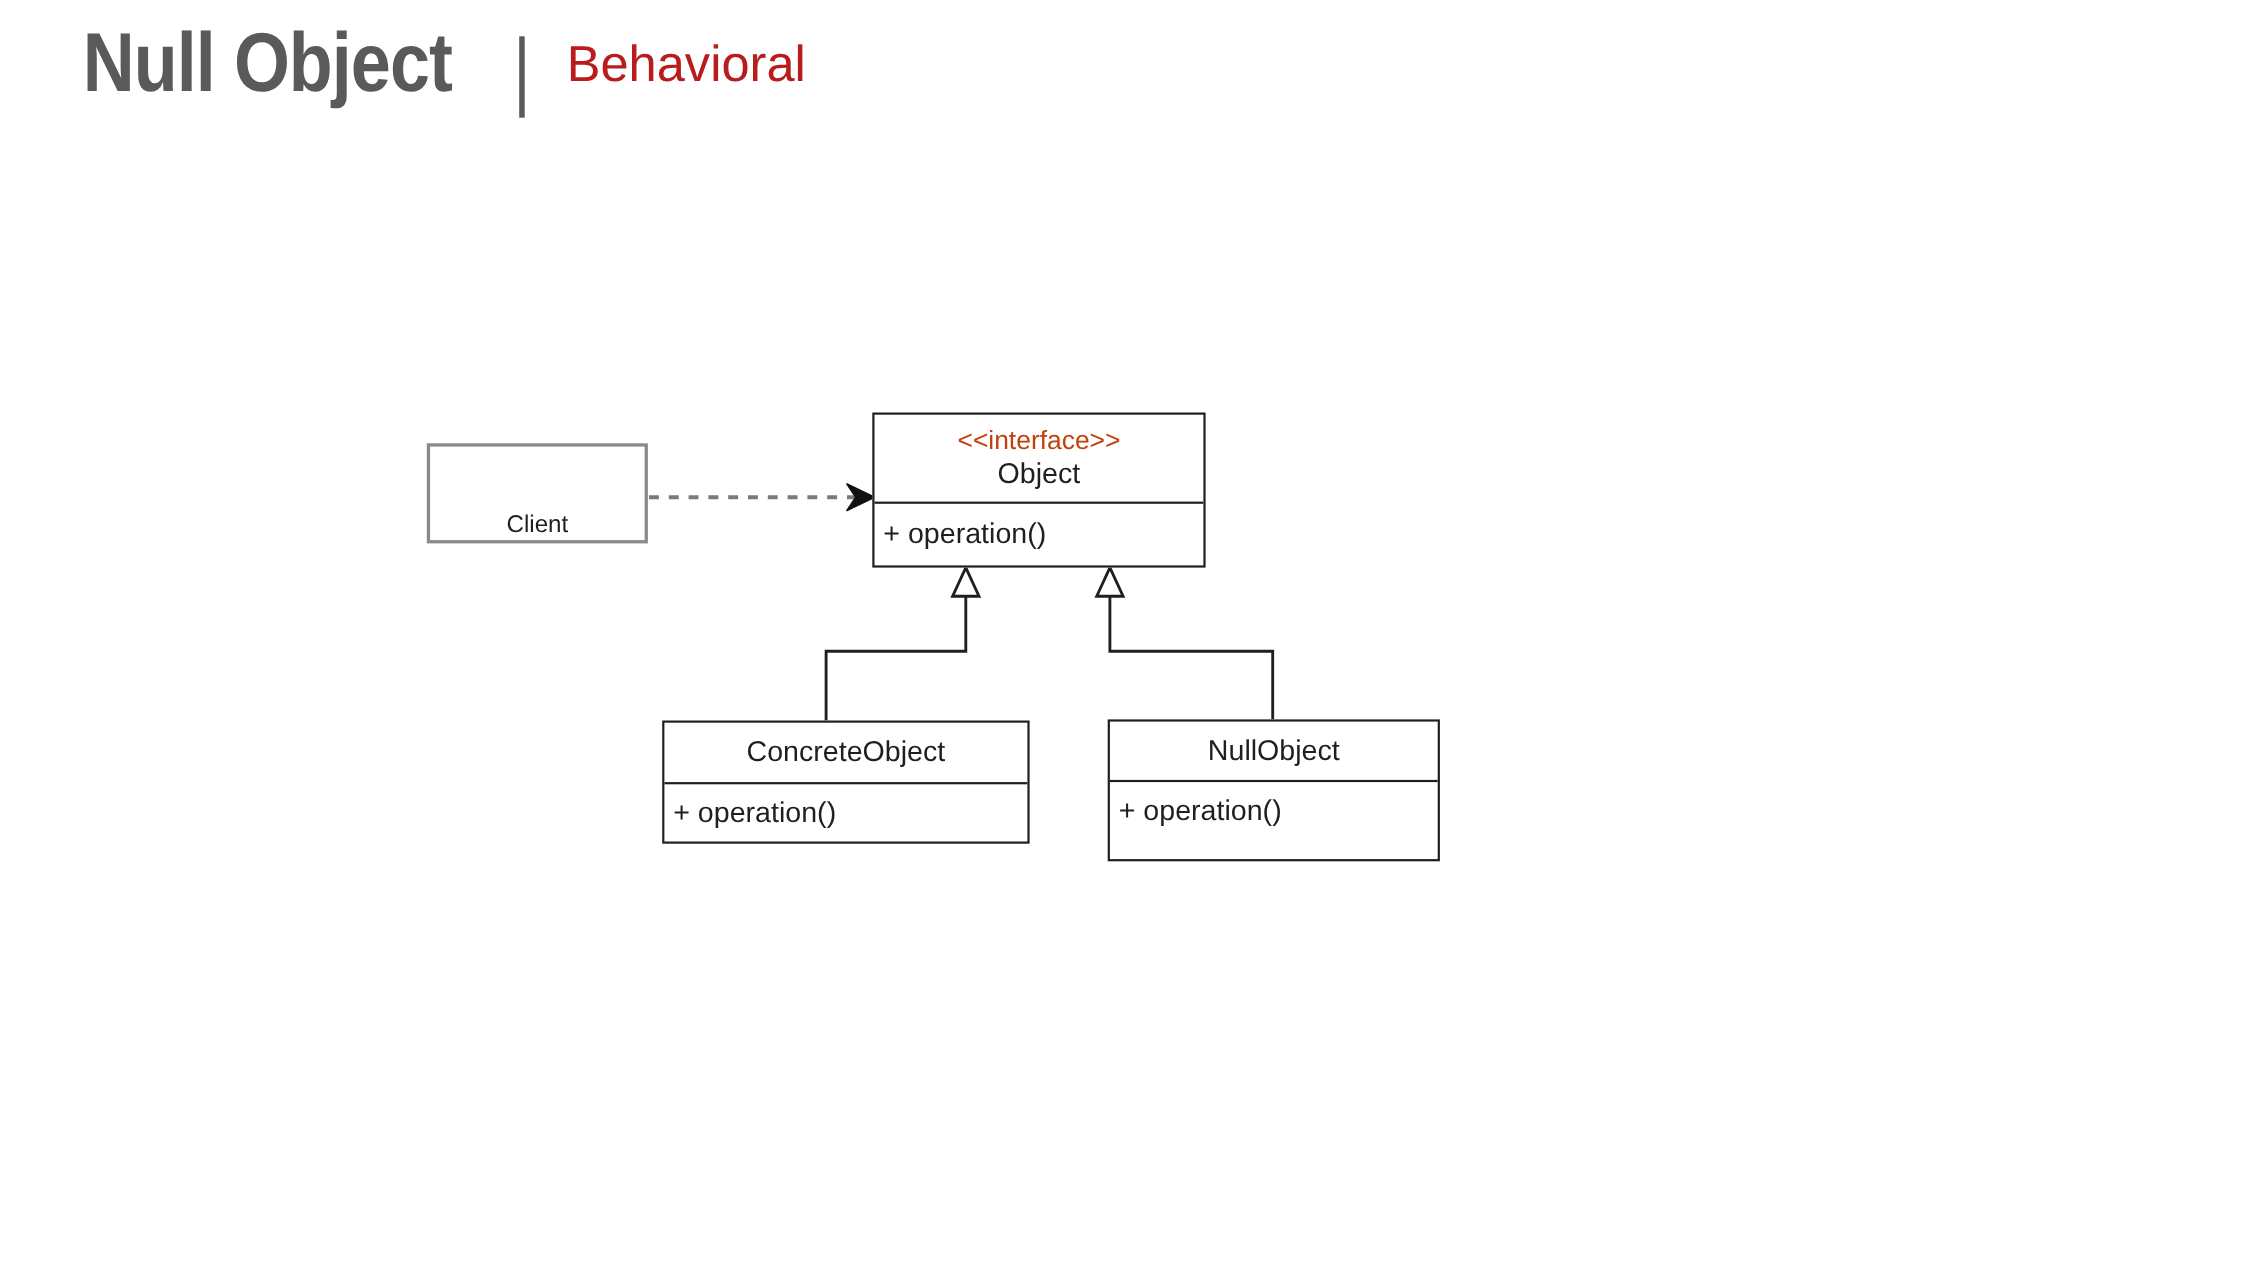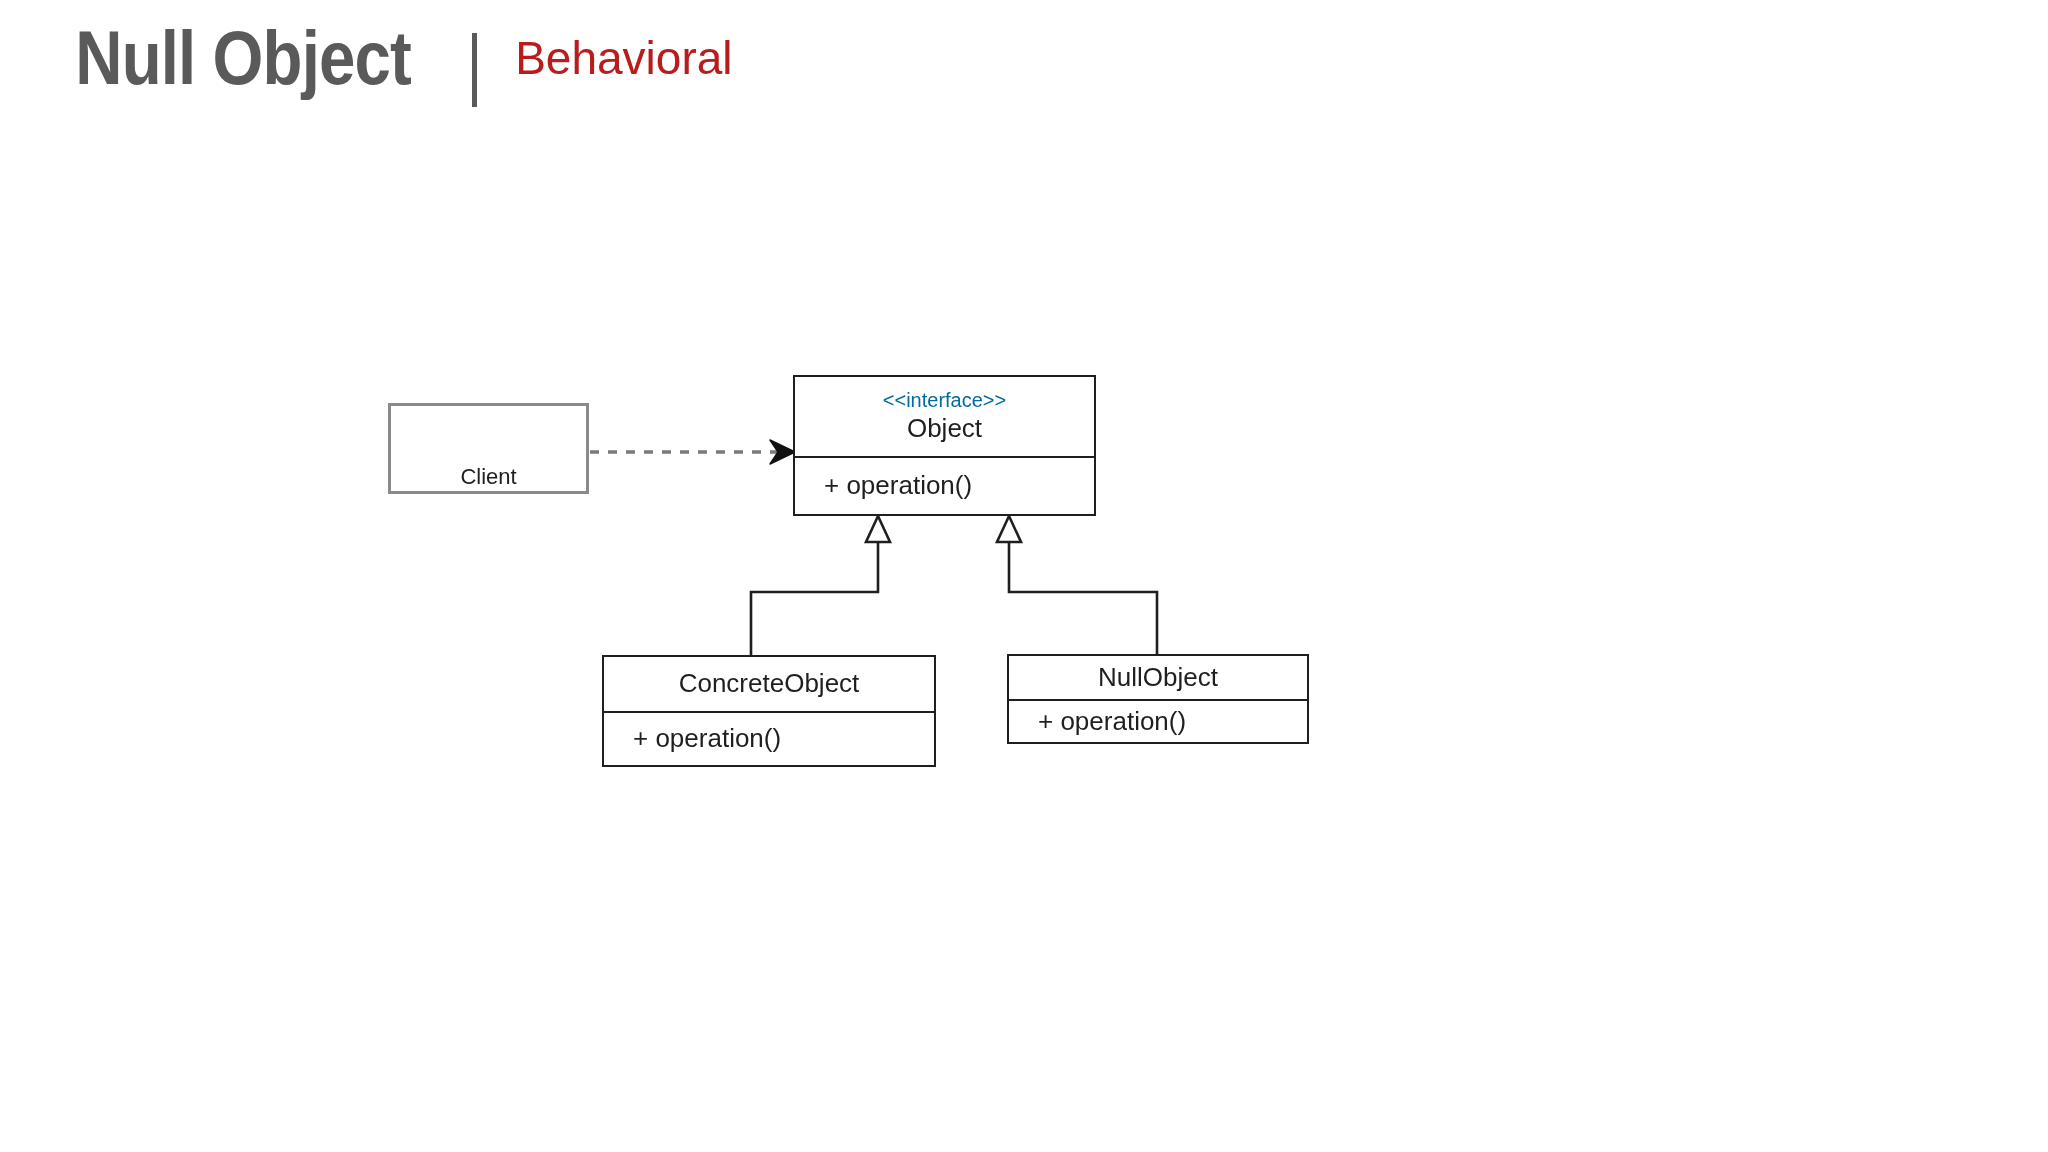--- a/index.html
+++ b/index.html
@@ -87,54 +87,54 @@
     display: flex;
     flex-direction: column;
     justify-content: center;
   }
   .uml-compartment.head {
     align-items: center;
     text-align: center;
   }
   .uml-compartment.body {
     align-items: flex-start;
-    padding-left: 29px;
+    padding-left: 8px;
   }
   .divider-dark {
     border-bottom: 2px solid #1f1f1f;
   }
   .uml-text {
     font-family: "Liberation Sans", sans-serif;
     font-size: 26px;
     color: #1f1f1f;
     line-height: 1.22;
   }
   .uml-stereotype {
     font-family: "Liberation Sans", sans-serif;
-    font-size: 20px;
-    color: #0369a1;
+    font-size: 24px;
+    color: #c2410c;
     line-height: 1.22;
   }
 
   
   #class-client {
     left: 388px; top: 403px; width: 201px; height: 91px;
     justify-content: flex-end; align-items: center;
   }
   #class-client .uml-text { font-size: 22px; }
 
   #class-object { left: 793px; top: 375px; width: 303px; height: 141px; }
   #class-object .head { height: 81px; width: 100%; }
   #class-object .body { height: 56px; width: 100%; }
 
   #class-concrete { left: 602px; top: 655px; width: 334px; height: 112px; }
   #class-concrete .head { height: 56px; width: 100%; }
   #class-concrete .body { height: 52px; width: 100%; }
 
-  #class-nullobject { left: 1007px; top: 654px; width: 302px; height: 90px; }
+  #class-nullobject { left: 1007px; top: 654px; width: 302px; height: 129px; }
   #class-nullobject .head { height: 55px; width: 100%; }
   #class-nullobject .body { height: 51px; width: 100%; }
 </style>
 </head>
 <body>
 
 <div id="title-block">
   <span id="pattern-title">Null Object</span>
   <span id="title-separator"></span>
   <span id="pattern-category">Behavioral</span>

